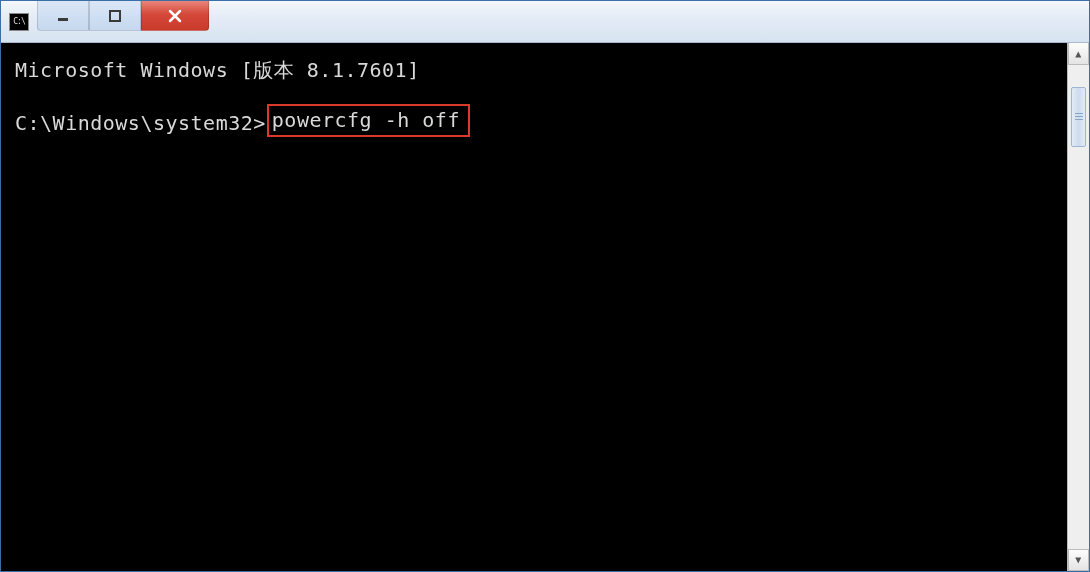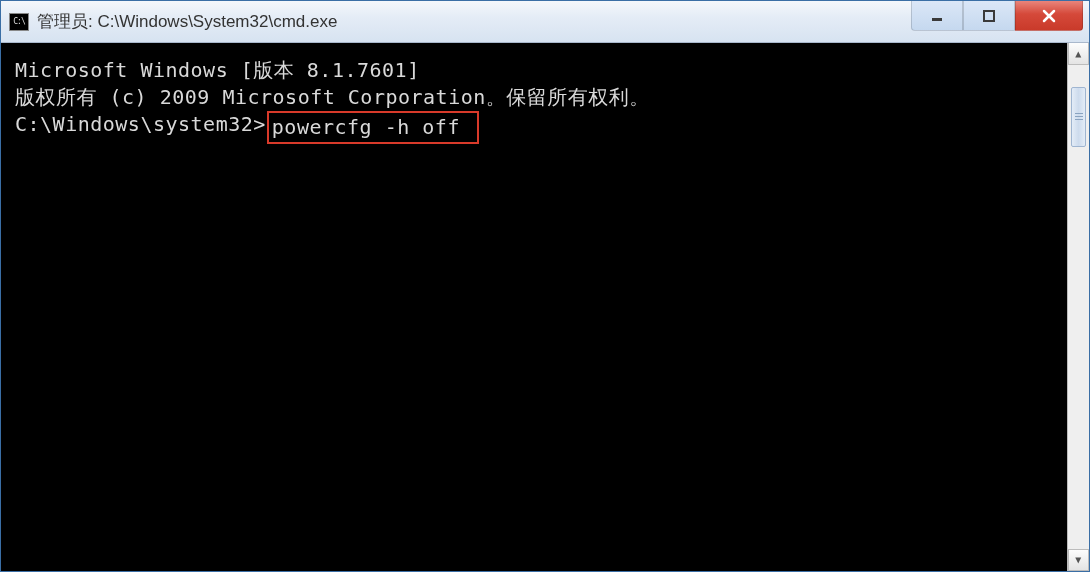--- a/index.html
+++ b/index.html
@@ -81,24 +81,24 @@
       background: #000;
       color: #d9d9d9;
       font-family: "NSimSun", "MS Gothic", "Lucida Console", monospace;
       font-size: 20px;
       line-height: 1.35;
       padding: 14px 10px 10px 14px;
       letter-spacing: 0.5px;
       position: relative;
     }
     .line { white-space: pre; }
-    .prompt-line { display: flex; align-items: flex-start; }
+    .prompt-line { margin-top: 20px; display: flex; align-items: flex-end; }
     .hlbox {
       border: 2px solid #d93a2a;
-      padding: 1px 17px 1px 3px;
+      padding: 1px 8px 1px 3px;
       margin-left: 1px;
     }
     .scrollbar {
       position: absolute;
       right: 0;
       top: 0;
       bottom: 0;
       width: 22px;
       background: #efefef;
       border-left: 1px solid #bcbcbc;
@@ -138,21 +138,20 @@
       left: 0;
       right: 0;
     }
   </style>
 </head>
 <body>
 
 <div class="window">
   <div class="titlebar">
     <div class="titlebar-icon">C:\</div>
-    <div class="titlebar-text">管理员: C:\Windows\System32\cmd.exe</div>
     <div class="window-controls">
       <div class="ctrl-btn ctrl-min">
         <svg class="ctrl-glyph" width="14" height="14" viewBox="0 0 14 14">
             <rect x="2" y="9" width="10" height="3" fill="#3a3a3a"></rect>
           </svg>
       </div>
       <div class="ctrl-btn ctrl-max">
         <svg class="ctrl-glyph" width="14" height="14" viewBox="0 0 14 14">
             <rect x="2" y="2" width="10" height="10" fill="none" stroke="#3a3a3a" stroke-width="2"></rect>
           </svg>
@@ -160,21 +159,20 @@
       <div class="ctrl-btn ctrl-close">
         <svg class="ctrl-glyph" width="16" height="14" viewBox="0 0 16 14">
             <path d="M3 2 L13 12 M13 2 L3 12" stroke="#fff" stroke-width="2.5" stroke-linecap="round"></path>
           </svg>
       </div>
     </div>
   </div>
 
   <div class="terminal">
     <div class="line">Microsoft Windows [版本 8.1.7601]</div>
-    <div class="line">版权所有 (c) 2009 Microsoft Corporation。保留所有权利。</div>
     <div class="prompt-line">
       <span>C:\Windows\system32&gt;</span>
       <span class="hlbox">
         <span>powercfg -h off</span>
       </span>
     </div>
 
     <div class="scrollbar">
       <div class="scroll-arrow up">
         <span>▲</span>

